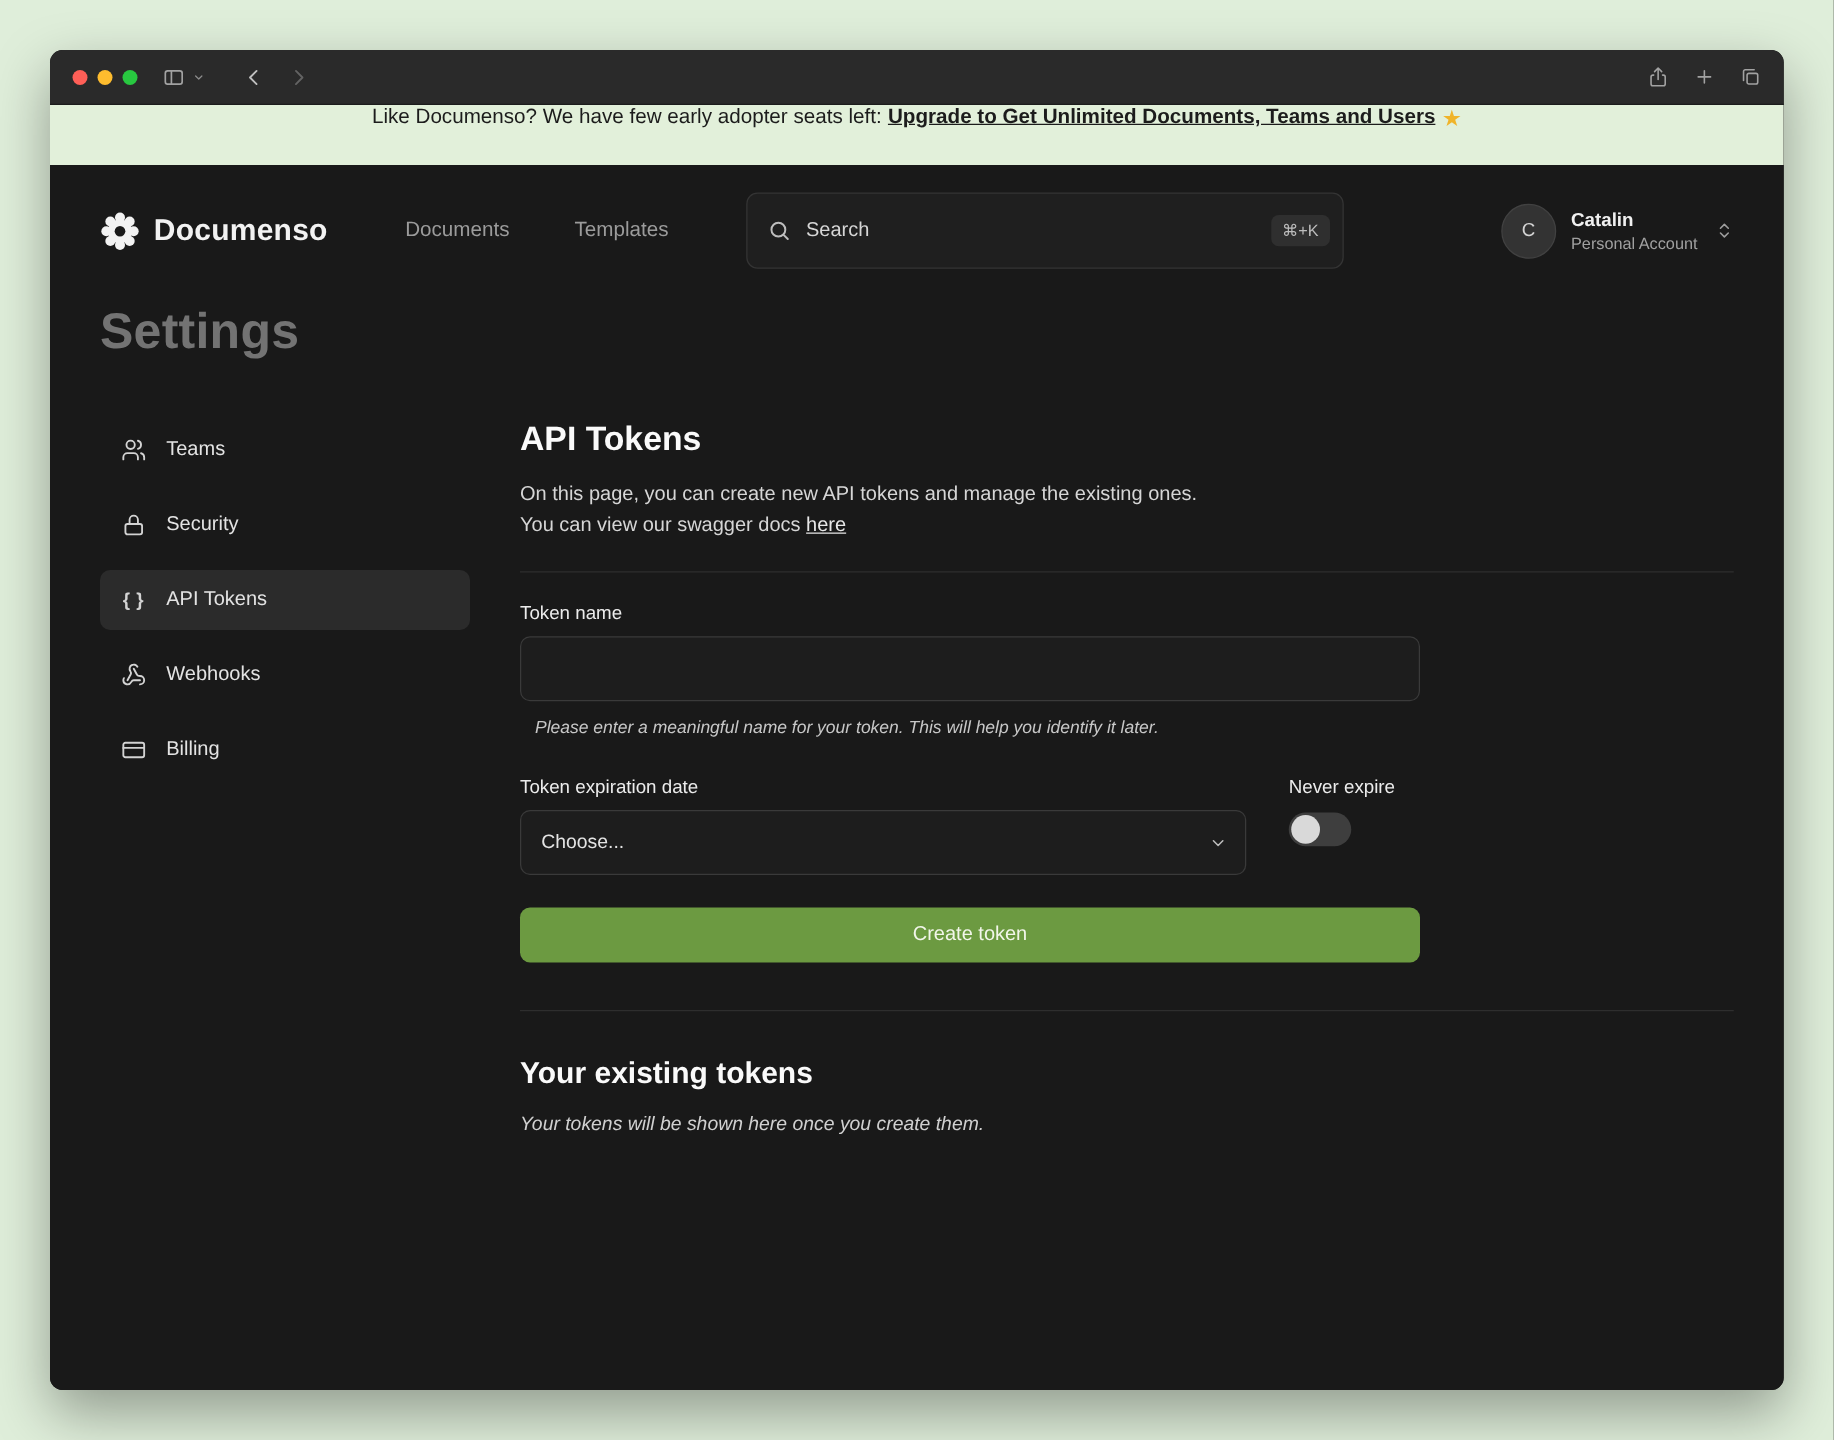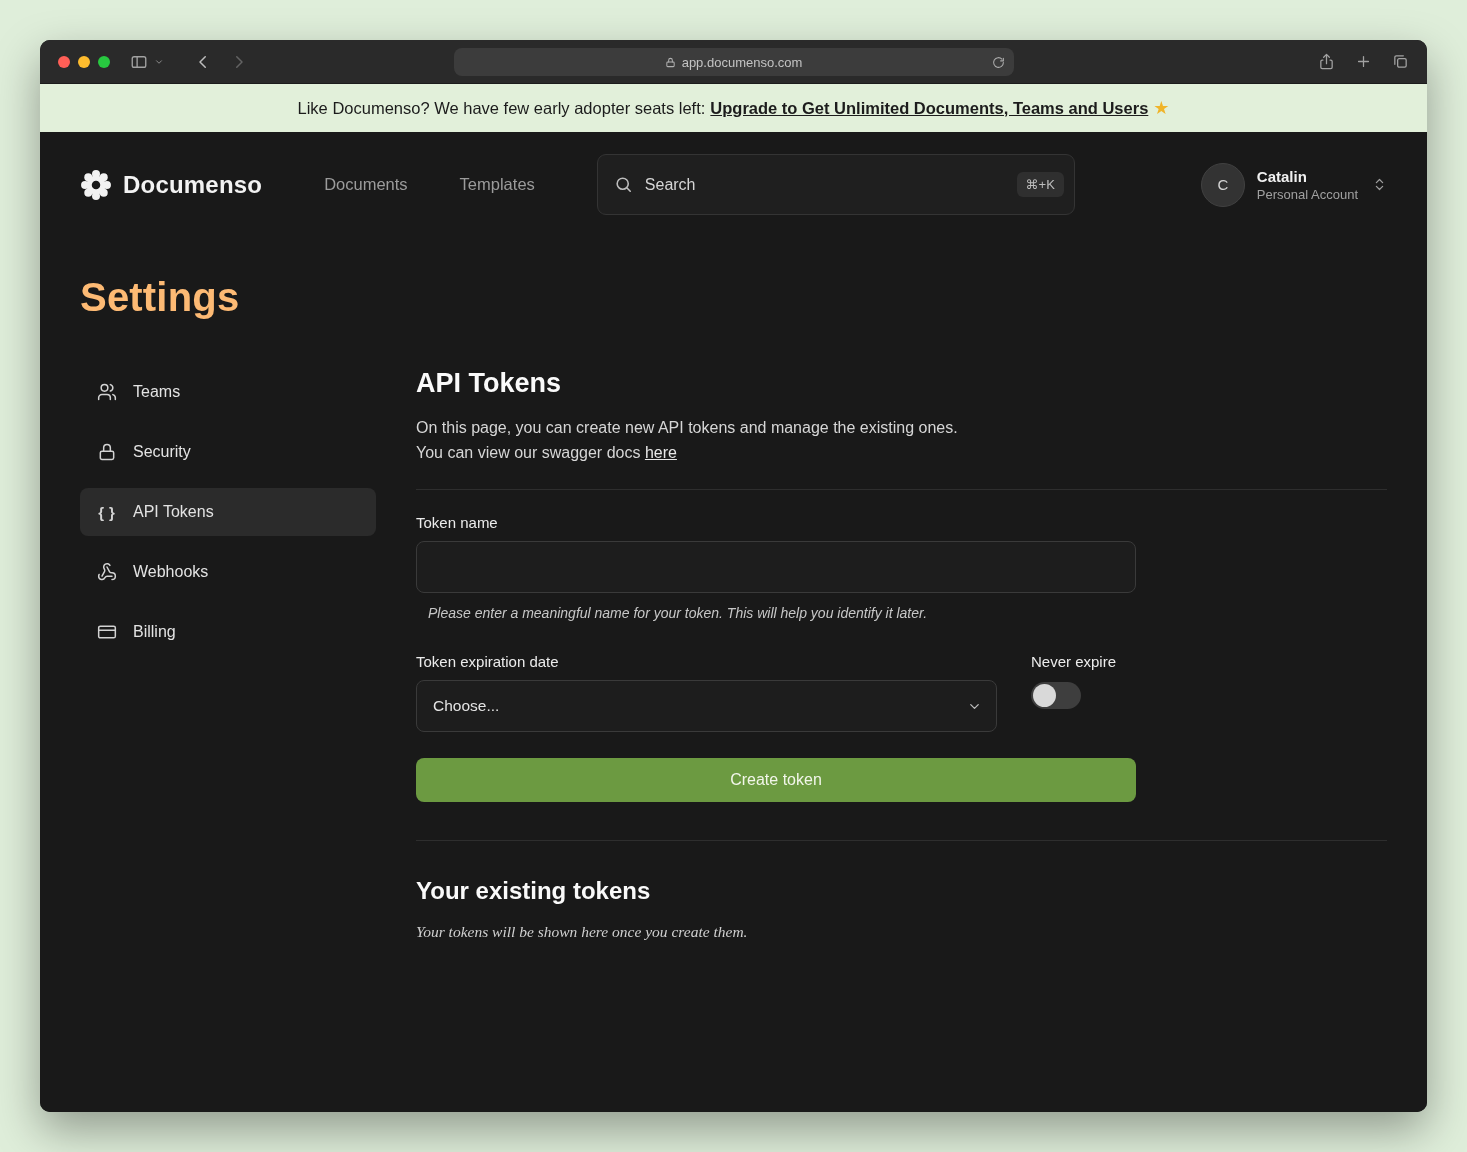--- a/index.html
+++ b/index.html
@@ -57,21 +57,21 @@
   .url-bar .refresh {
     position: absolute; right: 9px; color: #ababab;
   }
 
   .chrome-right { margin-left: auto; display: flex; align-items: center; gap: 20px; color: #a2a2a2; }
 
   
   .banner {
     height: 48px;
     background: #e2f0da;
-    display: flex; align-items: center; justify-content: center;
+    display: flex; justify-content: center;
     color: #1c1c1c;
     font-size: 16.5px;
     font-weight: 500;
     gap: 5px;
   }
   .banner a { color: #1c1c1c; text-decoration: underline; font-weight: 600; cursor: pointer; }
   .banner .star { color: #f0b429; font-size: 18px; }
 
   
   .app { height: 980px; background: #191919; color: #ededed; }
@@ -108,22 +108,22 @@
     width: 44px; height: 44px; border-radius: 50%;
     background: #333333; border: 1px solid #414141;
     display: flex; align-items: center; justify-content: center;
     color: #d4d4d4; font-size: 15px; font-weight: 500;
   }
   .user-name { font-size: 15px; font-weight: 600; color: #f0f0f0; line-height: 19px; }
   .user-sub  { font-size: 13px; color: #a0a0a0; line-height: 17px; }
   .user-menu .chevrons { color: #9d9d9d; margin-left: 2px; }
 
   .page-title {
-    margin: 60px 40px 0;
-    font-size: 40px; font-weight: 700; color: #fdba74;
+    margin: 28px 40px 0;
+    font-size: 40px; font-weight: 700; color: #737373;
     letter-spacing: .2px;
   }
 
   .layout { display: flex; gap: 40px; margin: 48px 40px 0; }
 
   
   .settings-nav { width: 296px; flex: none; }
   .snav-item {
     display: flex; align-items: center; gap: 15px;
     height: 48px; padding: 0 16px;
@@ -191,21 +191,21 @@
     border: none; border-radius: 8px;
     background: #6c9a41;
     color: #f2f6ea; font-size: 16px; font-weight: 500;
     font-family: "Liberation Sans", sans-serif;
     cursor: pointer;
   }
 
   .divider.post-btn { margin-top: 38px; }
 
   .content h3 { font-size: 24px; font-weight: 700; color: #fafafa; margin: 36px 0 18px; }
-  .empty-note { font-style: italic; color: #d0d0d0; font-size: 15.5px; font-family: Liberation Serif, serif; }
+  .empty-note { font-style: italic; color: #d0d0d0; font-size: 15.5px; }
 </style>
 </head>
 <body>
 
 <div class="browser-window">
 
   <div class="chrome">
     <div class="traffic">
       <span class="light red"></span>
       <span class="light yellow"></span>
@@ -228,35 +228,20 @@
       <svg width="18" height="18" viewBox="0 0 24 24" fill="none" stroke="currentColor" stroke-width="2" stroke-linecap="round" stroke-linejoin="round">
           <path d="M15 5l-7 7 7 7"></path>
         </svg>
     </span>
     <span class="tb-btn fwd">
       <svg width="18" height="18" viewBox="0 0 24 24" fill="none" stroke="currentColor" stroke-width="2" stroke-linecap="round" stroke-linejoin="round">
           <path d="M9 5l7 7-7 7"></path>
         </svg>
     </span>
 
-    <div class="url-bar">
-      <span class="lock">
-        <svg width="11" height="11" viewBox="0 0 24 24" fill="none" stroke="currentColor" stroke-width="2.2" stroke-linecap="round" stroke-linejoin="round">
-            <rect x="4" y="11" width="16" height="10" rx="2"></rect>
-            <path d="M8 11V7a4 4 0 0 1 8 0v4"></path>
-          </svg>
-      </span>
-      <span>app.documenso.com</span>
-      <span class="refresh">
-        <svg width="13" height="13" viewBox="0 0 24 24" fill="none" stroke="currentColor" stroke-width="2" stroke-linecap="round" stroke-linejoin="round">
-            <path d="M21 12a9 9 0 1 1-2.64-6.36"></path>
-            <path d="M21 4v5h-5"></path>
-          </svg>
-      </span>
-    </div>
 
     <div class="chrome-right">
       <span>
         <svg width="17" height="17" viewBox="0 0 24 24" fill="none" stroke="currentColor" stroke-width="1.8" stroke-linecap="round" stroke-linejoin="round">
             <path d="M12 3v12"></path>
             <path d="m8 6 4-4 4 4"></path>
             <path d="M7 10H6a2 2 0 0 0-2 2v8a2 2 0 0 0 2 2h12a2 2 0 0 0 2-2v-8a2 2 0 0 0-2-2h-1"></path>
           </svg>
       </span>
       <span>

